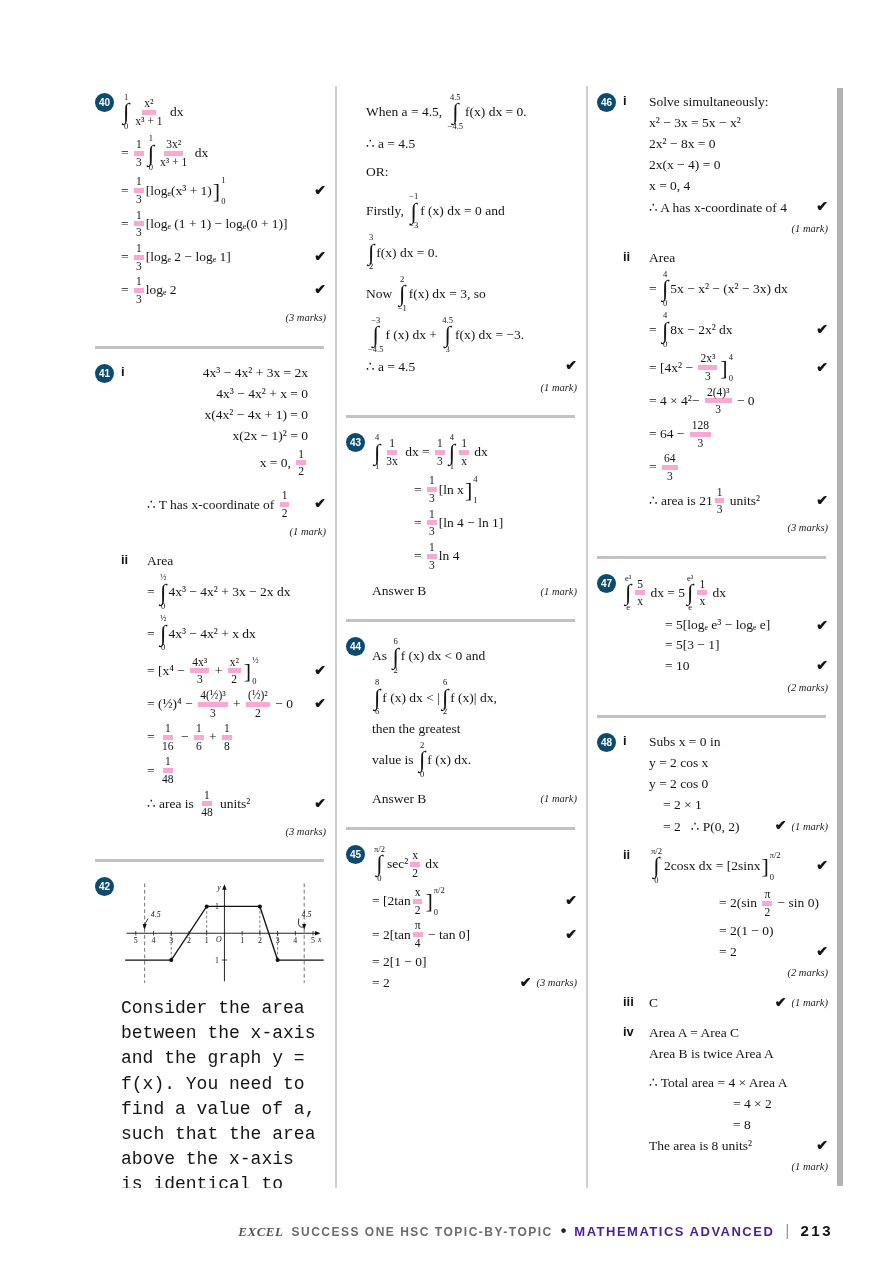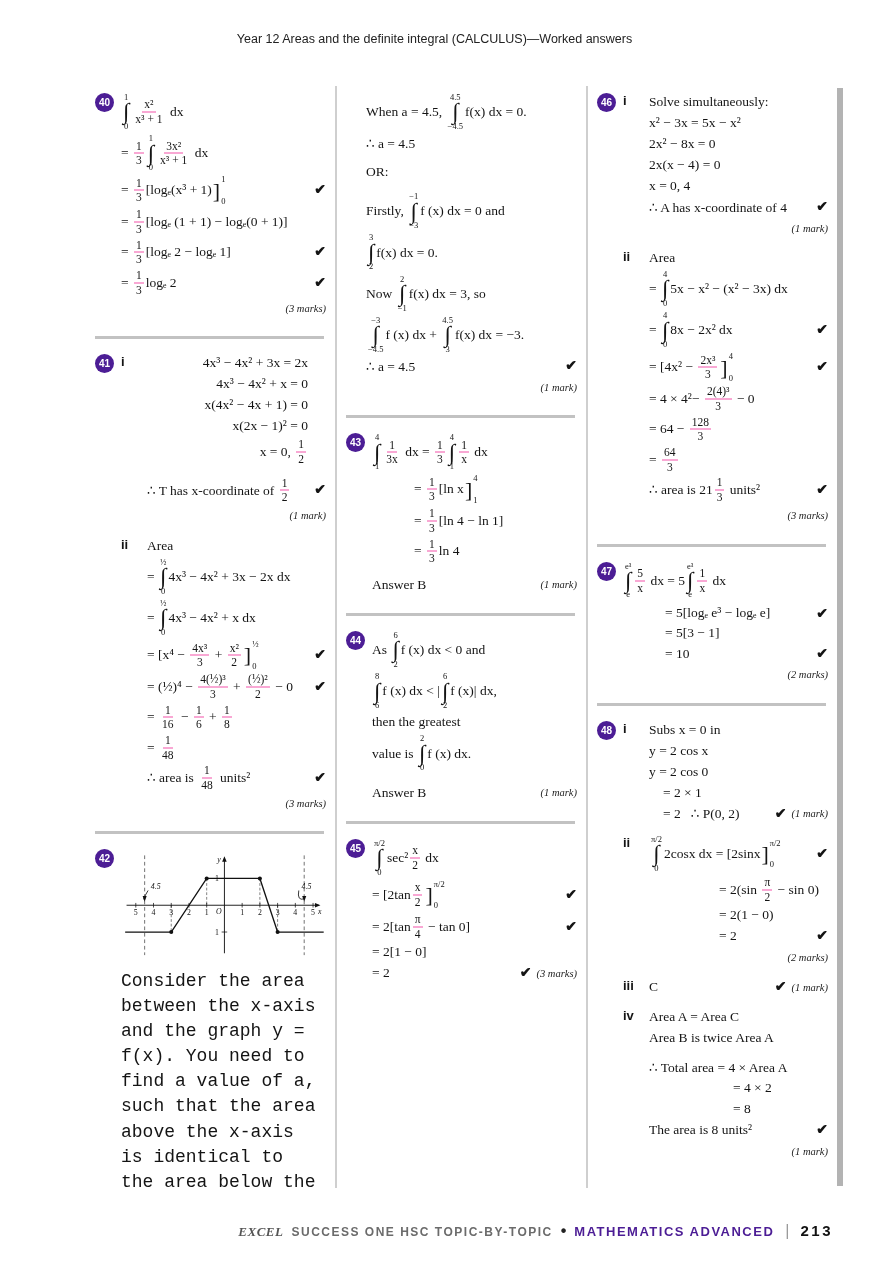--- a/index.html
+++ b/index.html
@@ -7,36 +7,36 @@
         font-family:"Liberation Serif",serif;color:#141414;}
   .header{position:absolute;top:32px;left:0;width:100%;text-align:center;
           font-family:"Liberation Sans",sans-serif;font-size:12.5px;color:#222;}
   .content{position:absolute;top:86px;left:95px;right:32px;bottom:92px;display:flex;overflow:hidden;}
   .col{flex:1;padding:0 9px;overflow:hidden;}
   .col:first-child{padding-left:0;}
   .col+.col{border-left:2px solid #cfcfcf;}
   .hr{height:3px;background:#c2c2c2;margin:10px 2px 12px 0;}
   .block{display:flex;margin:4px 0;}
   .block.ind{padding-left:20px;}
-  .badge{flex:0 0 auto;width:19px;height:19px;border-radius:50%;background:#4c1d95;color:#fff;
+  .badge{flex:0 0 auto;width:19px;height:19px;border-radius:50%;background:#0c4a6e;color:#fff;
          font:bold 10px "Liberation Sans",sans-serif;display:flex;align-items:center;justify-content:center;
          margin-right:7px;margin-top:3px;}
   .bbody{flex:1;min-width:0;}
   .part{display:flex;margin-bottom:6px;}
   .plabel{flex:0 0 26px;font:bold 13px "Liberation Sans",sans-serif;padding-top:3px;}
   .pbody{flex:1;min-width:0;}
   .ln{display:flex;align-items:center;margin:3px 0;min-height:18px;font-size:13.5px;}
   .ln.gap{margin-top:11px;}
   .ln .lt{display:inline-flex;align-items:center;flex-wrap:wrap;white-space:pre-wrap;}
   .ln.r .lt{margin-left:auto;padding-right:18px;}
   .ln .rt{margin-left:auto;display:inline-flex;align-items:center;gap:5px;padding-left:6px;}
   .ck{font-weight:bold;font-size:14px;line-height:1;}
   .mk{font-style:italic;font-size:10.5px;color:#222;}
   .fr{display:inline-flex;flex-direction:column;align-items:center;vertical-align:middle;margin:0 2px;line-height:1.1;}
-  .fr .nu{font-size:11.5px;border-bottom:2px solid #f9a8d4;padding:0 2px;}
+  .fr .nu{font-size:11.5px;border-bottom:5px solid #f9a8d4;padding:0 2px;}
   .fr .de{font-size:11.5px;padding:0 2px;}
   .it{display:inline-flex;flex-direction:column;align-items:center;vertical-align:middle;margin:0 2px;line-height:1;}
   .it .il{font-size:8.5px;line-height:1.1;}
   .it .is{font-size:23px;line-height:0.85;font-style:italic;}
   .ev{display:inline-flex;align-items:center;vertical-align:middle;margin-left:1px;}
   .ev .es{font-size:22px;line-height:0.9;}
   .ev .el{display:inline-flex;flex-direction:column;justify-content:space-between;font-size:8.5px;height:30px;margin-left:1px;line-height:1;}
   .para{font-size:18px;line-height:1.4;max-width:215px;font-family:Liberation Mono, monospace;}
   .graph{width:100%;max-width:215px;display:block;margin-top:2px;}
   .edge-strip{position:absolute;top:88px;right:26px;width:6px;height:1098px;background:#b3b3b3;}
@@ -46,21 +46,20 @@
   .f-rest{font-weight:bold;font-size:12px;color:#6b6b6b;letter-spacing:1.5px;}
   .f-bullet{color:#222;font-weight:bold;}
   .f-subject{font-weight:bold;font-size:13px;color:#4c1d95;letter-spacing:1.5px;}
   .f-sep{color:#9a9a9a;font-size:16px;margin:0 3px;}
   .f-page{font-weight:bold;font-size:15px;color:#111;letter-spacing:2.5px;}
 </style>
 </head>
 <body>
 
 <div class="page">
-  <div class="header">Year 12 Areas and the definite integral (CALCULUS)—Worked answers</div>
   <div class="content" id="columns">
       <div class="col">
         <div class="block">
           <span class="badge">40</span>
           <div class="bbody">
             <div class="part">
               <div class="pbody">
                 <div class="ln">
                   <span class="lt"><span class="it"><span class="il">1</span><span class="is">∫</span><span class="il">0</span></span><span class="fr"><span class="nu">x²</span><span class="de">x³ + 1</span></span> dx</span>
                 </div>

